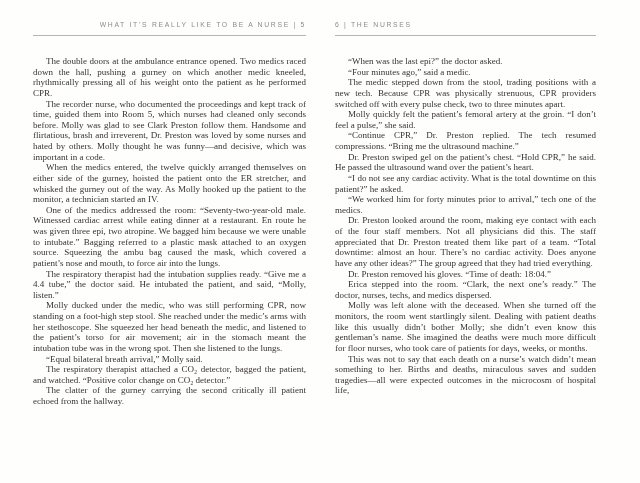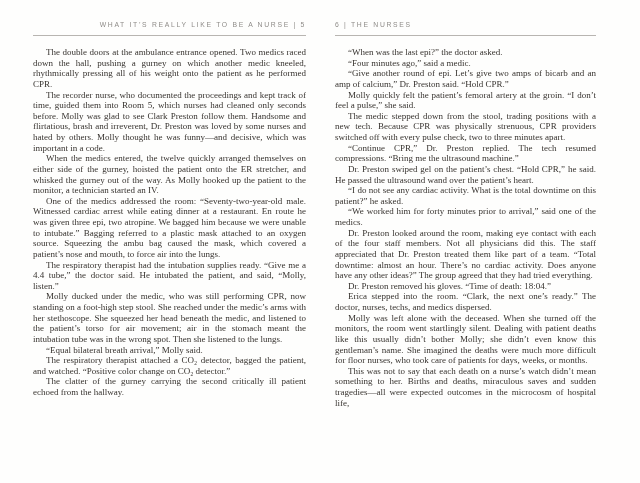--- a/index.html
+++ b/index.html
@@ -33,21 +33,21 @@
     white-space: nowrap;
     height: 10px;
   }
   .page-left .running-head  { text-align: right; }
   .page-right .running-head { text-align: left; }
   .head-rule {
     border-bottom: 1px solid #b8b5b1;
     margin-top: 4px;
   }
   .page-body {
-    margin-top: 11px;
+    margin-top: 20px;
     font-size: 9px;
     line-height: 10.62px;
     text-align: justify;
     color: #37332f;
   }
   .para {
     margin: 0;
     text-indent: 13px;
     hyphens: auto;
     -webkit-hyphens: auto;
@@ -77,27 +77,26 @@
   </section>
 
   <section class="page page-right">
     <header class="running-head">
       <span>6 | THE NURSES</span>
     </header>
     <div class="head-rule"></div>
     <div class="page-body">
         <p class="para">“When was the last epi?” the doctor asked.</p>
         <p class="para">“Four minutes ago,” said a medic.</p>
-        <p class="para">“Give another round of epi. Let’s give two amps of bicarb and an amp of calcium,” Dr. Preston said. “Hold CPR.”</p>
+        <p class="para">The medic stepped down from the stool, trading positions with a new tech. Because CPR was physically strenuous, CPR providers switched off with every pulse check, two to three minutes apart.</p>
         <p class="para">Molly quickly felt the patient’s femoral artery at the groin. “I don’t feel a pulse,” she said.</p>
-        <p class="para">The medic stepped down from the stool, trading positions with a new tech. Because CPR was physically strenuous, CPR providers switched off with every pulse check, two to three minutes apart.</p>
         <p class="para">“Continue CPR,” Dr. Preston replied. The tech resumed compressions. “Bring me the ultrasound machine.”</p>
         <p class="para">Dr. Preston swiped gel on the patient’s chest. “Hold CPR,” he said. He passed the ultrasound wand over the patient’s heart.</p>
         <p class="para">“I do not see any cardiac activity. What is the total downtime on this patient?” he asked.</p>
-        <p class="para">“We worked him for forty minutes prior to arrival,” said one of the medics.</p>
+        <p class="para">“We worked him for forty minutes prior to arrival,” tech one of the medics.</p>
         <p class="para">Dr. Preston looked around the room, making eye contact with each of the four staff members. Not all physicians did this. The staff appreciated that Dr. Preston treated them like part of a team. “Total downtime: almost an hour. There’s no cardiac activity. Does anyone have any other ideas?” The group agreed that they had tried everything.</p>
         <p class="para">Dr. Preston removed his gloves. “Time of death: 18:04.”</p>
         <p class="para">Erica stepped into the room. “Clark, the next one’s ready.” The doctor, nurses, techs, and medics dispersed.</p>
         <p class="para">Molly was left alone with the deceased. When she turned off the monitors, the room went startlingly silent. Dealing with patient deaths like this usually didn’t bother Molly; she didn’t even know this gentleman’s name. She imagined the deaths were much more difficult for floor nurses, who took care of patients for days, weeks, or months.</p>
         <p class="para">This was not to say that each death on a nurse’s watch didn’t mean something to her. Births and deaths, miraculous saves and sudden tragedies—all were expected outcomes in the microcosm of hospital life,</p>
       </div>
   </section>
 
 </div>
 

